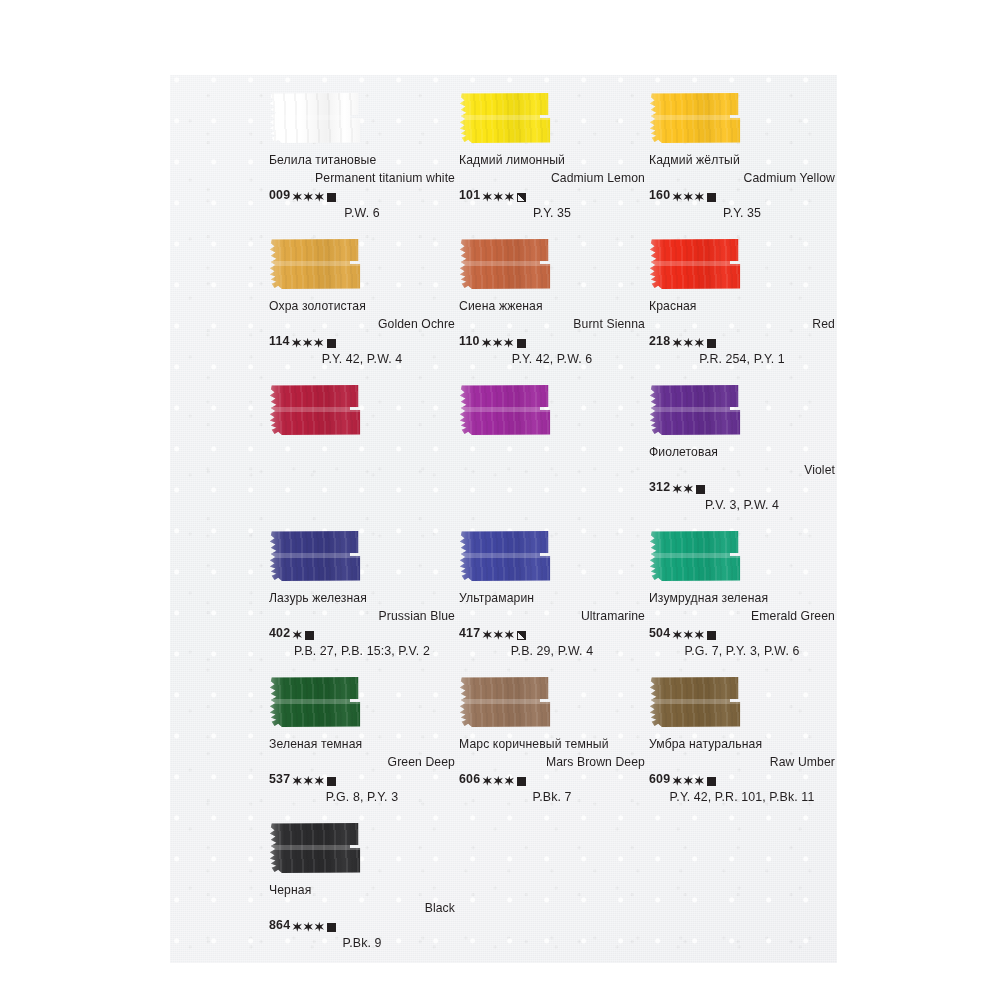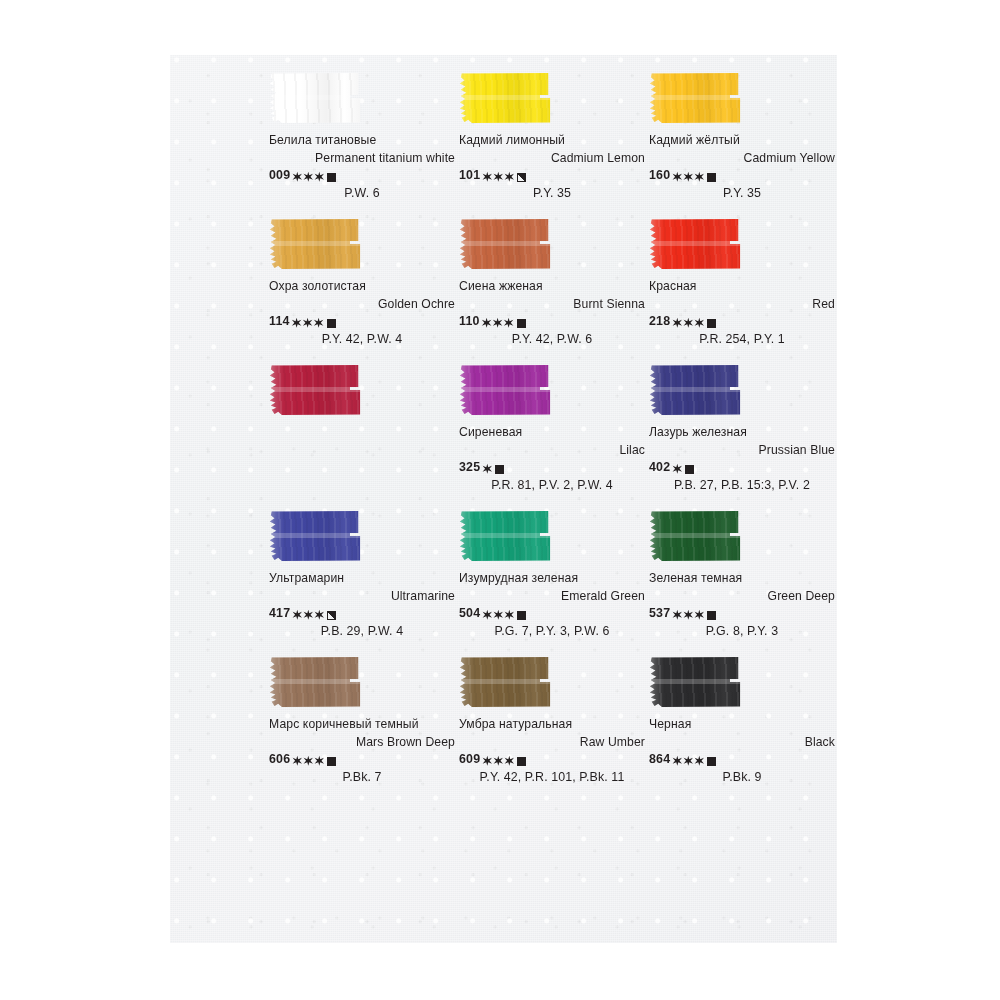--- a/index.html
+++ b/index.html
@@ -11,20 +11,21 @@
     background: #ffffff;
     font-family: "Liberation Sans", sans-serif;
     overflow: hidden;
   }
 
   #page {
     position: relative;
     width: 1000px;
     height: 964px;
     background: #ffffff;
+    margin-top: 20px;
   }
 
   
   #sheet {
     position: absolute;
     left: 170px;
     top: 55px;
     width: 667px;
     height: 888px;
     background:
@@ -318,31 +319,37 @@
         </div>
         <div class="cell">
           <div class="swatch-wrap">
             <div class="swatch" style="background: rgb(181, 31, 62);"></div>
           </div>
         </div>
         <div class="cell">
           <div class="swatch-wrap">
             <div class="swatch" style="background: rgb(158, 42, 158);"></div>
           </div>
-          <div class="info">
-            <div class="name-ru">Сиреневая</div>
-            <div class="name-en">Lilac</div>
-            <div class="code-line">
-              <span class="code-num">325</span>
-              <span class="stars">
-                <span class="star"></span>
-              </span>
-              <span class="opacity-mark full"></span>
-            </div>
-            <div class="pigment">P.R. 81, P.V. 2, P.W. 4</div>
+        </div>
+        <div class="cell">
+          <div class="swatch-wrap">
+            <div class="swatch" style="background: rgb(99, 45, 143);"></div>
+          </div>
+          <div class="info">
+            <div class="name-ru">Фиолетовая</div>
+            <div class="name-en">Violet</div>
+            <div class="code-line">
+              <span class="code-num">312</span>
+              <span class="stars">
+                <span class="star"></span>
+                <span class="star"></span>
+              </span>
+              <span class="opacity-mark full"></span>
+            </div>
+            <div class="pigment">P.V. 3, P.W. 4</div>
           </div>
         </div>
         <div class="cell">
           <div class="swatch-wrap">
             <div class="swatch" style="background: rgb(58, 58, 132);"></div>
           </div>
           <div class="info">
             <div class="name-ru">Лазурь железная</div>
             <div class="name-en">Prussian Blue</div>
             <div class="code-line">

